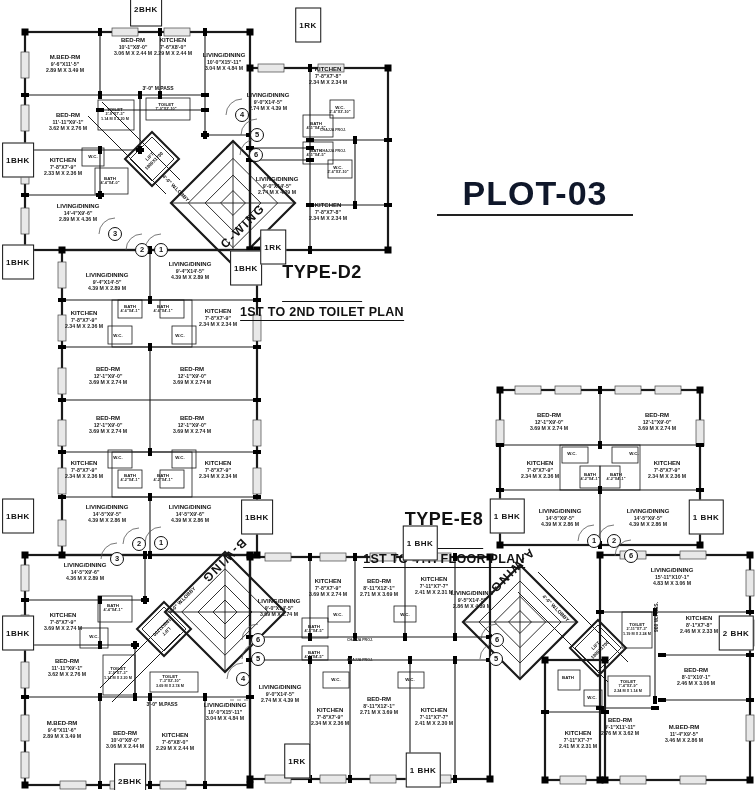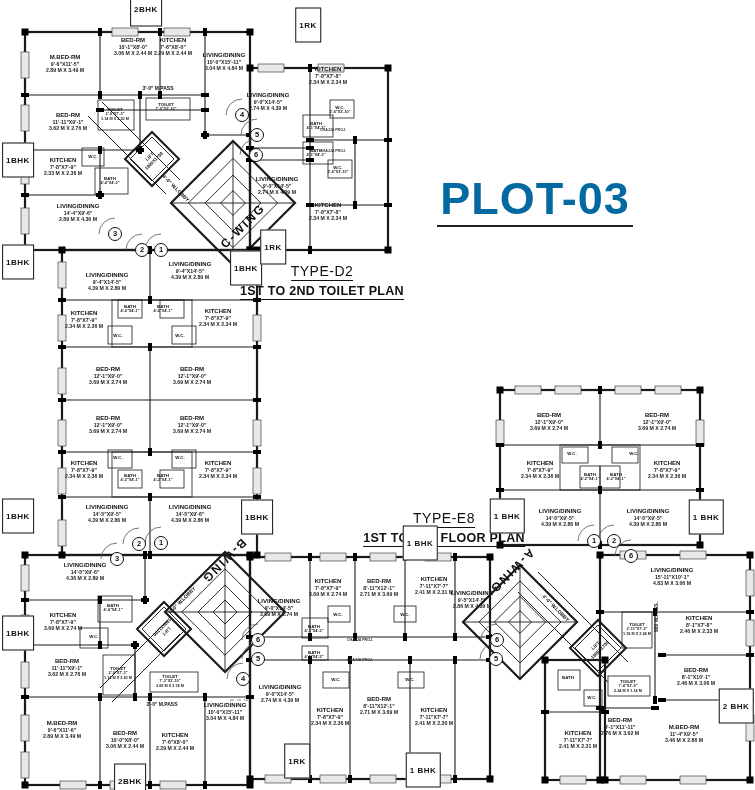--- a/index.html
+++ b/index.html
@@ -1,23 +1,23 @@
 <!DOCTYPE html>
 <html><head>
 <meta charset="utf-8">
 <style>
   html,body{margin:0;padding:0;background:#fff;}
   #canvas{position:relative;width:755px;height:790px;background:#fff;overflow:hidden;
           font-family:"Liberation Sans","DejaVu Sans",sans-serif;color:#111;}
   svg.walls{position:absolute;left:0;top:0;}
   .plot-title{position:absolute;left:437px;top:176px;width:196px;text-align:center;
-     font-size:45px;font-weight:800;letter-spacing:1px;color:#0369a1;
+     font-size:34px;font-weight:800;letter-spacing:1px;color:#0f172a;
      border-bottom:2px solid #222;padding-bottom:4px;line-height:1.0;}
   .plan-title{position:absolute;transform:translateX(-50%);text-align:center;white-space:nowrap;}
-  .plan-title .type{font-size:14px;font-weight:400;letter-spacing:.5px;border-bottom:1.6px solid #111;display:inline-block;padding-bottom:1px;}
+  .plan-title .type{font-size:18px;font-weight:700;letter-spacing:.5px;border-bottom:1.6px solid #111;display:inline-block;padding-bottom:18px;}
   .plan-title .floors{font-size:12.5px;font-weight:800;letter-spacing:.3px;border-bottom:1.6px solid #111;display:inline-block;margin-top:1px;padding-bottom:1px;}
   .room{position:absolute;text-align:center;white-space:nowrap;line-height:1.2;transform:translate(-50%,-50%);}
   .room .nm{font-size:6px;font-weight:700;}
   .room .ft,.room .mt{font-size:5.2px;font-weight:700;color:#222;}
   .room.small .nm{font-size:4.4px;}
   .room.small .ft,.room.small .mt{font-size:3.8px;}
   .unit-tag{position:absolute;transform:translate(-50%,-50%);border:1.3px solid #111;background:#fff;
      font-size:8px;font-weight:800;padding:12px 3px;letter-spacing:.5px;white-space:nowrap;}
   .circ{position:absolute;width:12px;height:12px;border:1px solid #111;border-radius:50%;background:#fff;
      font-size:7.5px;font-weight:700;text-align:center;line-height:12px;transform:translate(-50%,-50%);}
@@ -771,21 +771,21 @@
       <div class="unit-tag" style="left: 273px; top: 247px; transform: translate(-50%, -50%);">1RK</div>
       <div class="unit-tag" style="left: 18px; top: 516px; transform: translate(-50%, -50%);">1BHK</div>
       <div class="unit-tag" style="left: 257px; top: 517px; transform: translate(-50%, -50%);">1BHK</div>
       <div class="unit-tag" style="left: 18px; top: 633px; transform: translate(-50%, -50%);">1BHK</div>
       <div class="unit-tag" style="left: 130px; top: 781px; transform: translate(-50%, -50%);">2BHK</div>
       <div class="unit-tag" style="left: 297px; top: 761px; transform: translate(-50%, -50%);">1RK</div>
       <div class="unit-tag" style="left: 423px; top: 770px; transform: translate(-50%, -50%);">1 BHK</div>
       <div class="unit-tag" style="left: 420px; top: 543px; transform: translate(-50%, -50%);">1 BHK</div>
       <div class="unit-tag" style="left: 507px; top: 516px; transform: translate(-50%, -50%);">1 BHK</div>
       <div class="unit-tag" style="left: 706px; top: 517px; transform: translate(-50%, -50%);">1 BHK</div>
-      <div class="unit-tag" style="left: 736px; top: 706px; transform: translate(-50%, -50%);">2 BHK</div>
+      <div class="unit-tag" style="left: 736px; top: 633px; transform: translate(-50%, -50%);">2 BHK</div>
       <div class="circ" style="left: 242px; top: 115px; transform: translate(-50%, -50%);">4</div>
       <div class="circ" style="left: 257px; top: 135px; transform: translate(-50%, -50%);">5</div>
       <div class="circ" style="left: 256px; top: 155px; transform: translate(-50%, -50%);">6</div>
       <div class="circ" style="left: 115px; top: 234px; transform: translate(-50%, -50%);">3</div>
       <div class="circ" style="left: 142px; top: 250px; transform: translate(-50%, -50%);">2</div>
       <div class="circ" style="left: 161px; top: 250px; transform: translate(-50%, -50%);">1</div>
       <div class="circ" style="left: 139px; top: 544px; transform: translate(-50%, -50%);">2</div>
       <div class="circ" style="left: 161px; top: 543px; transform: translate(-50%, -50%);">1</div>
       <div class="circ" style="left: 117px; top: 559px; transform: translate(-50%, -50%);">3</div>
       <div class="circ" style="left: 258px; top: 640px; transform: translate(-50%, -50%);">6</div>

